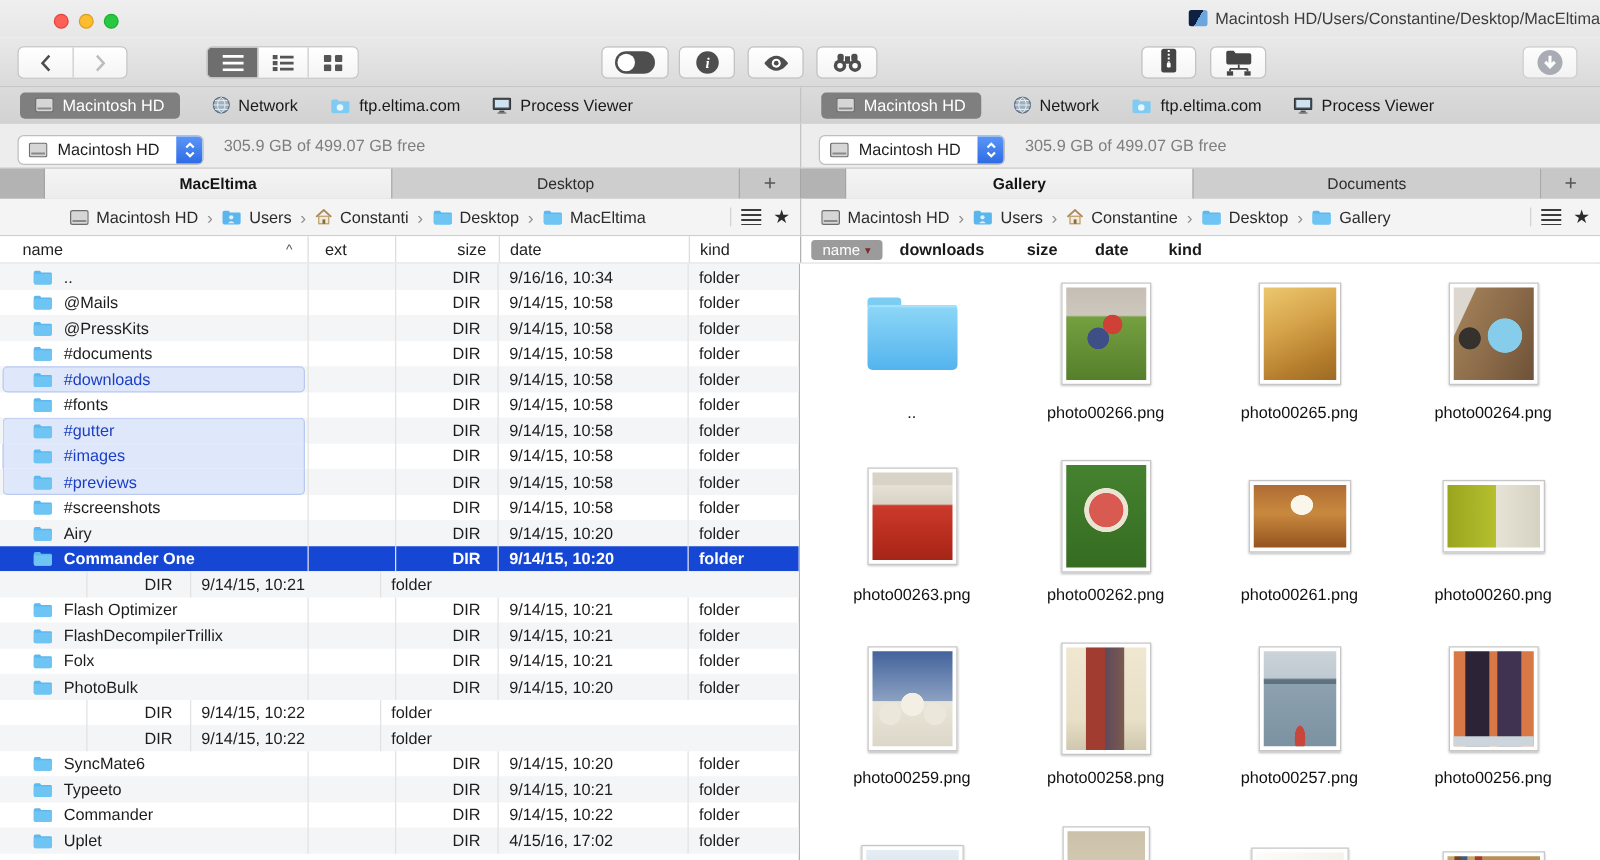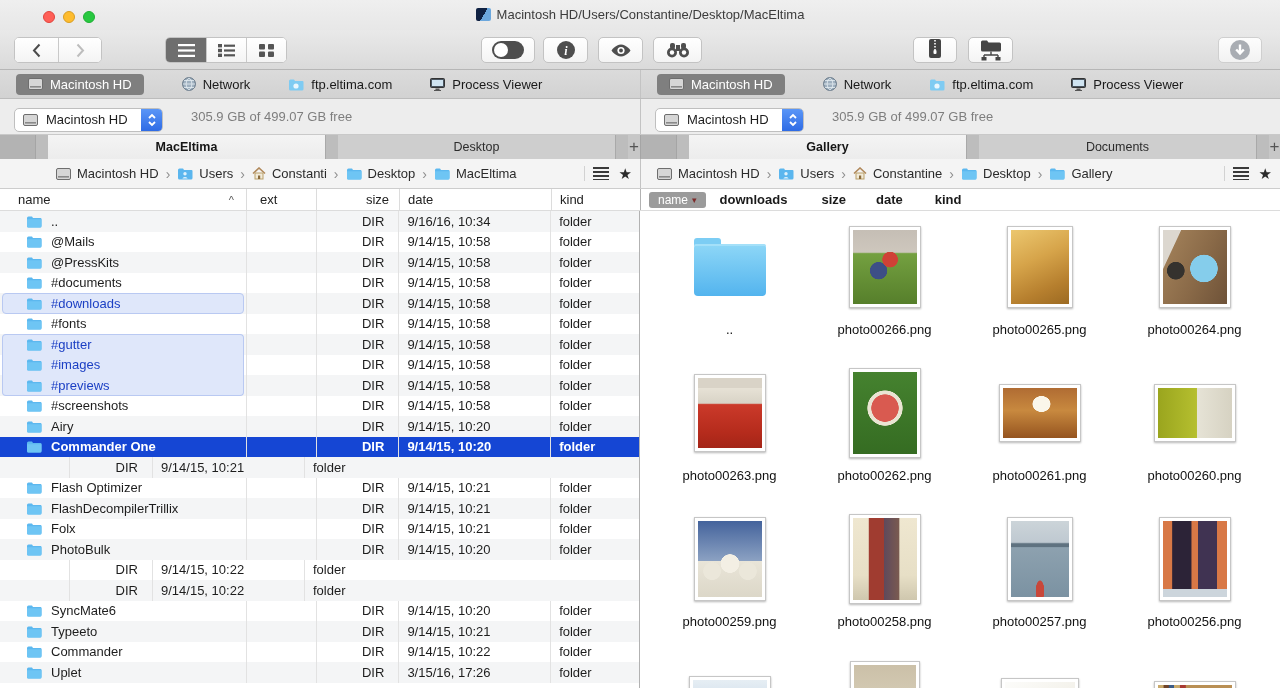--- a/index.html
+++ b/index.html
@@ -7,21 +7,21 @@
   .window { position:relative; width:1280px; height:688px; background:#fff; overflow:hidden; font-size:13px; color:#1d1d1d; }
   .band { position:absolute; left:0; right:0; }
 
   
   .titlebar { top:0; height:30px; background:linear-gradient(#efefef,#e7e7e7); }
   .traffic { position:absolute; left:43px; top:11px; display:flex; gap:8px; }
   .tl { width:12px; height:12px; border-radius:50%; }
   .tl.red { background:#ff5f57; border:1px solid #e0443e; }
   .tl.yellow { background:#febc2e; border:1px solid #d89e24; }
   .tl.green { background:#28c840; border:1px solid #1faf34; }
-  .title { position:absolute; left:0; right:0; top:0; height:30px; line-height:30px; text-align:center; color:#3c3c3c; }
+  .title { position:absolute; left:0; right:0; top:0; height:30px; line-height:30px; text-align:right; color:#3c3c3c; }
   .appico { display:inline-block; width:15px; height:13px; border-radius:2px; background:linear-gradient(120deg,#0f2142 0 52%,#6ba7dd 52%); vertical-align:-2px; margin-right:6px; }
 
   
   .toolbar { top:30px; height:40px; background:linear-gradient(#e9e9e9,#dadada); border-bottom:1px solid #b6b6b6; }
   .tbtn { position:absolute; top:7px; height:26px; background:linear-gradient(#ffffff,#f4f4f4); border:1px solid #c3c3c3; border-radius:5px; display:flex; align-items:center; justify-content:center; }
   .grp { position:absolute; top:7px; height:26px; display:flex; border:1px solid #c3c3c3; border-radius:5px; overflow:hidden; background:#fff; }
   .seg { width:40px; display:flex; align-items:center; justify-content:center; background:linear-gradient(#ffffff,#f4f4f4); border-left:1px solid #c9c9c9; }
   .seg:first-child { border-left:none; }
   .seg.active { background:#6e6e6e; }
   .navgrp { left:14px; }
@@ -30,21 +30,21 @@
   .b-toggle { left:481px; width:54px; }
   .b-info { left:543px; width:45px; }
   .b-eye { left:598px; width:45px; }
   .b-binoc { left:653px; width:49px; }
   .b-zip { left:913px; width:44px; }
   .b-net { left:968px; width:45px; }
   .b-down { left:1218px; width:44px; border-color:#cfcfcf; background:linear-gradient(#fdfdfd,#f2f2f2); }
 
   
   .devstrip { top:70px; height:29px; background:linear-gradient(#dbdbdb,#d2d2d2); border-bottom:1px solid #bcbcbc; display:flex; }
-  .half { width:640px; display:flex; align-items:center;gap:12px; }
+  .half { width:640px; display:flex; align-items:center; }
   .half.rhs { border-left:1px solid #c3c3c3; }
   .devtab { display:flex; align-items:center; gap:7px; margin-left:26px; height:21px; color:#1a1a1a; }
   .devtab.selected { margin-left:16px; background:#7f7f7f; border-radius:4px; padding:0 12px; color:#fff; }
   .ic { display:inline-flex; align-items:center; }
 
   
   .driverow { top:99px; height:36px; background:#ededed; border-bottom:1px solid #c9c9c9; display:flex; }
   .drivesel { margin-left:14px; margin-top:6px; height:24px; display:flex; border:1px solid #bfbfbf; border-radius:5px; overflow:hidden; background:#fff; }
   .drivesel .val { width:126px; display:flex; align-items:center; gap:8px; padding-left:8px; }
   .stepper { width:21px; background:linear-gradient(#5a96f7,#2e6be5); display:flex; align-items:center; justify-content:center; }
@@ -853,21 +853,21 @@
             <span class="ic fold16">
               <svg width="16" height="13" viewBox="0 0 16 13">
                 <path d="M1 3 Q1 1.5 2.5 1.5 L6 1.5 L7 3 L14.5 3 Q15.5 3 15.5 4 L15.5 11 Q15.5 12.5 14 12.5 L2.5 12.5 Q1 12.5 1 11 Z" fill="#5cb8ef"></path>
                 <path d="M1 4.2 L15.5 4.2 L15.5 11 Q15.5 12.5 14 12.5 L2.5 12.5 Q1 12.5 1 11 Z" fill="#6ec5f4"></path>
               </svg>
             </span>
             <span class="fname">Uplet</span>
           </div>
           <div class="cell c-ext cv"></div>
           <div class="cell c-size cv">DIR</div>
-          <div class="cell c-date cv">3/15/16, 17:26</div>
+          <div class="cell c-date cv">4/15/16, 17:02</div>
           <div class="cell c-kind cv">folder</div>
         </div>
       </div>
     <div class="gallery" id="gallery">
         <div class="gcell">
           <div class="tbox">
             <div class="bigfold"></div>
           </div>
           <div class="glabel">..</div>
         </div>

